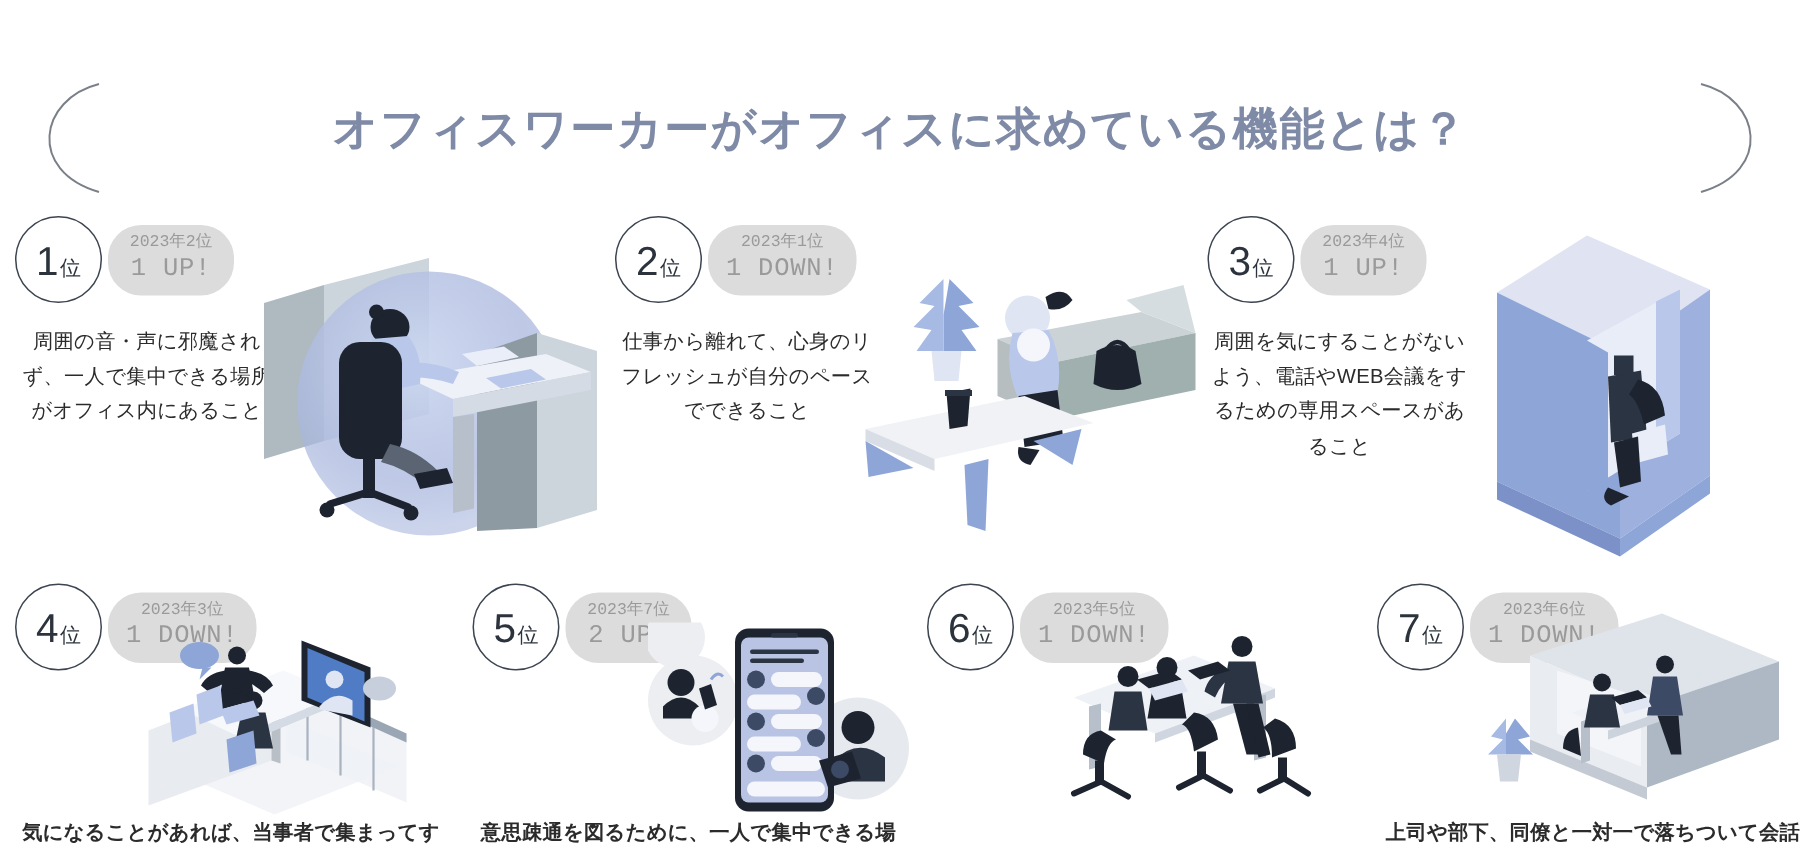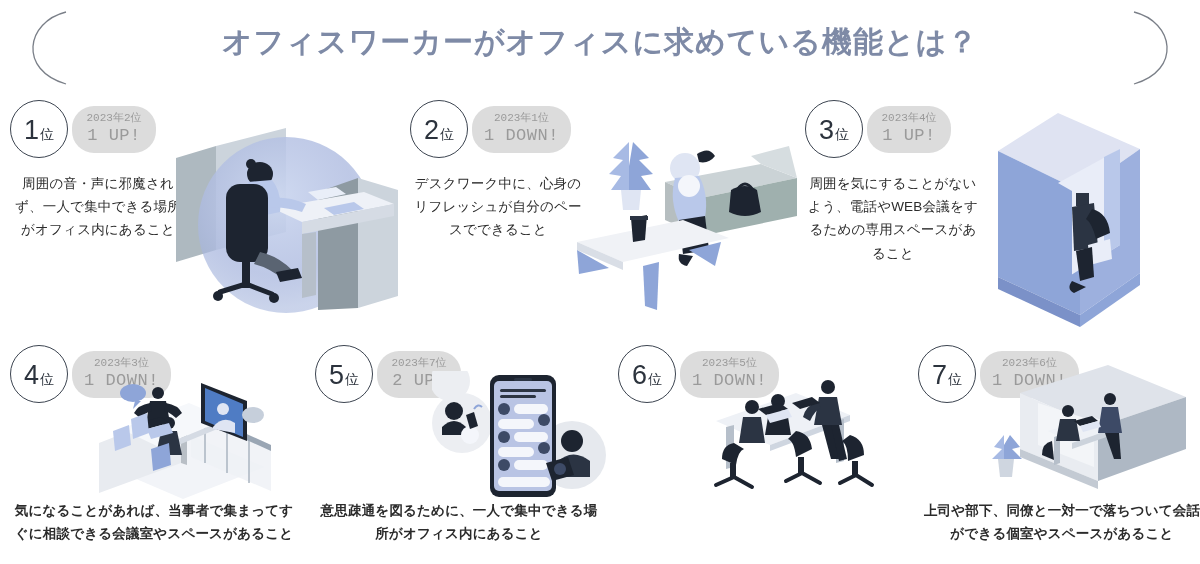--- a/index.html
+++ b/index.html
@@ -2,21 +2,21 @@
 <html><head>
 <meta charset="utf-8">
 <style>
   * { box-sizing: border-box; margin: 0; padding: 0; }
   html, body {
     width: 1200px; height: 564px;
     background: #ffffff;
     font-family: "Liberation Sans", "DejaVu Sans", sans-serif;
     overflow: hidden;
   }
-  #root { position: relative; width: 1200px; height: 457px; background: #fff; }
+  #root { position: relative; width: 1200px; height: 457px; background: #fff; margin-top: 44px; }
 
   
   .arc { position: absolute; top: 8px; width: 70px; height: 80px; }
   .arc-left  { left: 8px; }
   .arc-right { right: 8px; }
 
   
   .title {
     position: absolute; top: 22px; left: 0; width: 1200px;
     text-align: center;
@@ -138,21 +138,21 @@
       <div class="rank-head">
         <div class="rank-circle">
           <span class="num">2</span>
             <span class="kanji">位</span>
         </div>
         <div class="rank-pill">
           <span class="prev">2023年1位</span>
           <span class="move">1 DOWN!</span>
         </div>
       </div>
-      <div class="caption caption-top">デスクワーク中に、心身のリフレッシュが自分のペースでできること</div>
+      <div class="caption caption-top">仕事から離れて、心身のリフレッシュが自分のペースでできること</div>
     </div>
 
     <svg class="illus" style="left:565px; top:20px;" width="235" height="200" viewBox="0 0 235 200">
 
       <path d="M68 22 L84 38 L74 40 L88 54 L76 56 L86 70 L64 70 L64 46 Z" fill="#8ea5d8"></path>
       <path d="M64 22 L48 38 L58 40 L44 54 L56 56 L46 70 L64 70 Z" fill="#a7bae4"></path>
       <polygon points="56,70 76,70 74,90 58,90" fill="#dfe5f3"></polygon>
 
       <polygon points="100,62 196,44 232,58 136,78" fill="#cbd3d6"></polygon>
       <polygon points="136,78 232,58 232,96 136,116" fill="#9fb0ae"></polygon>

